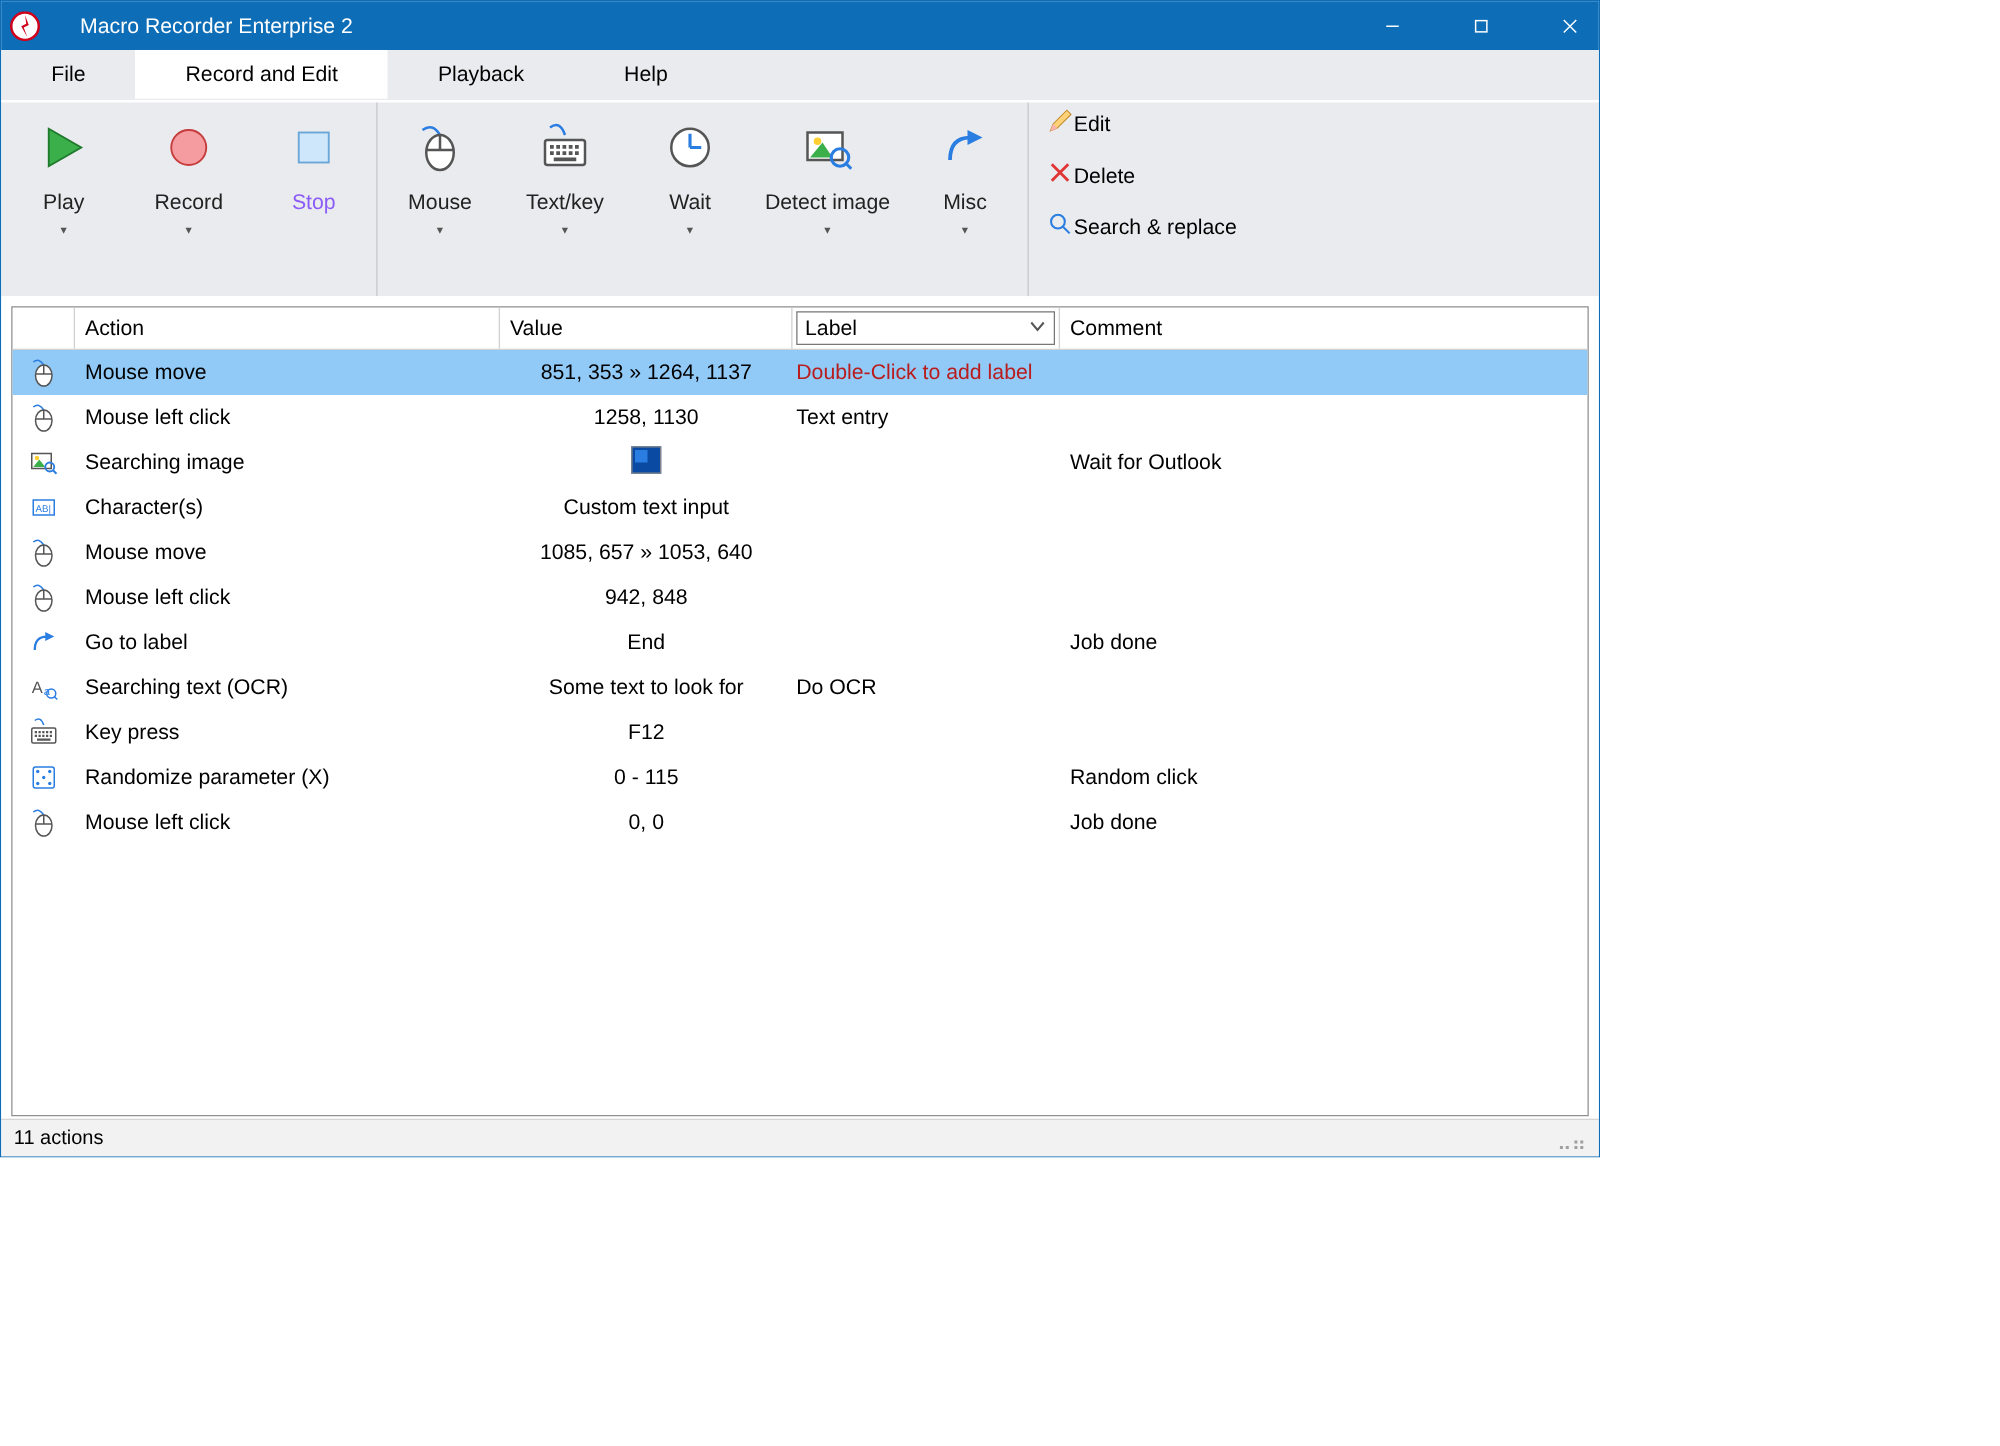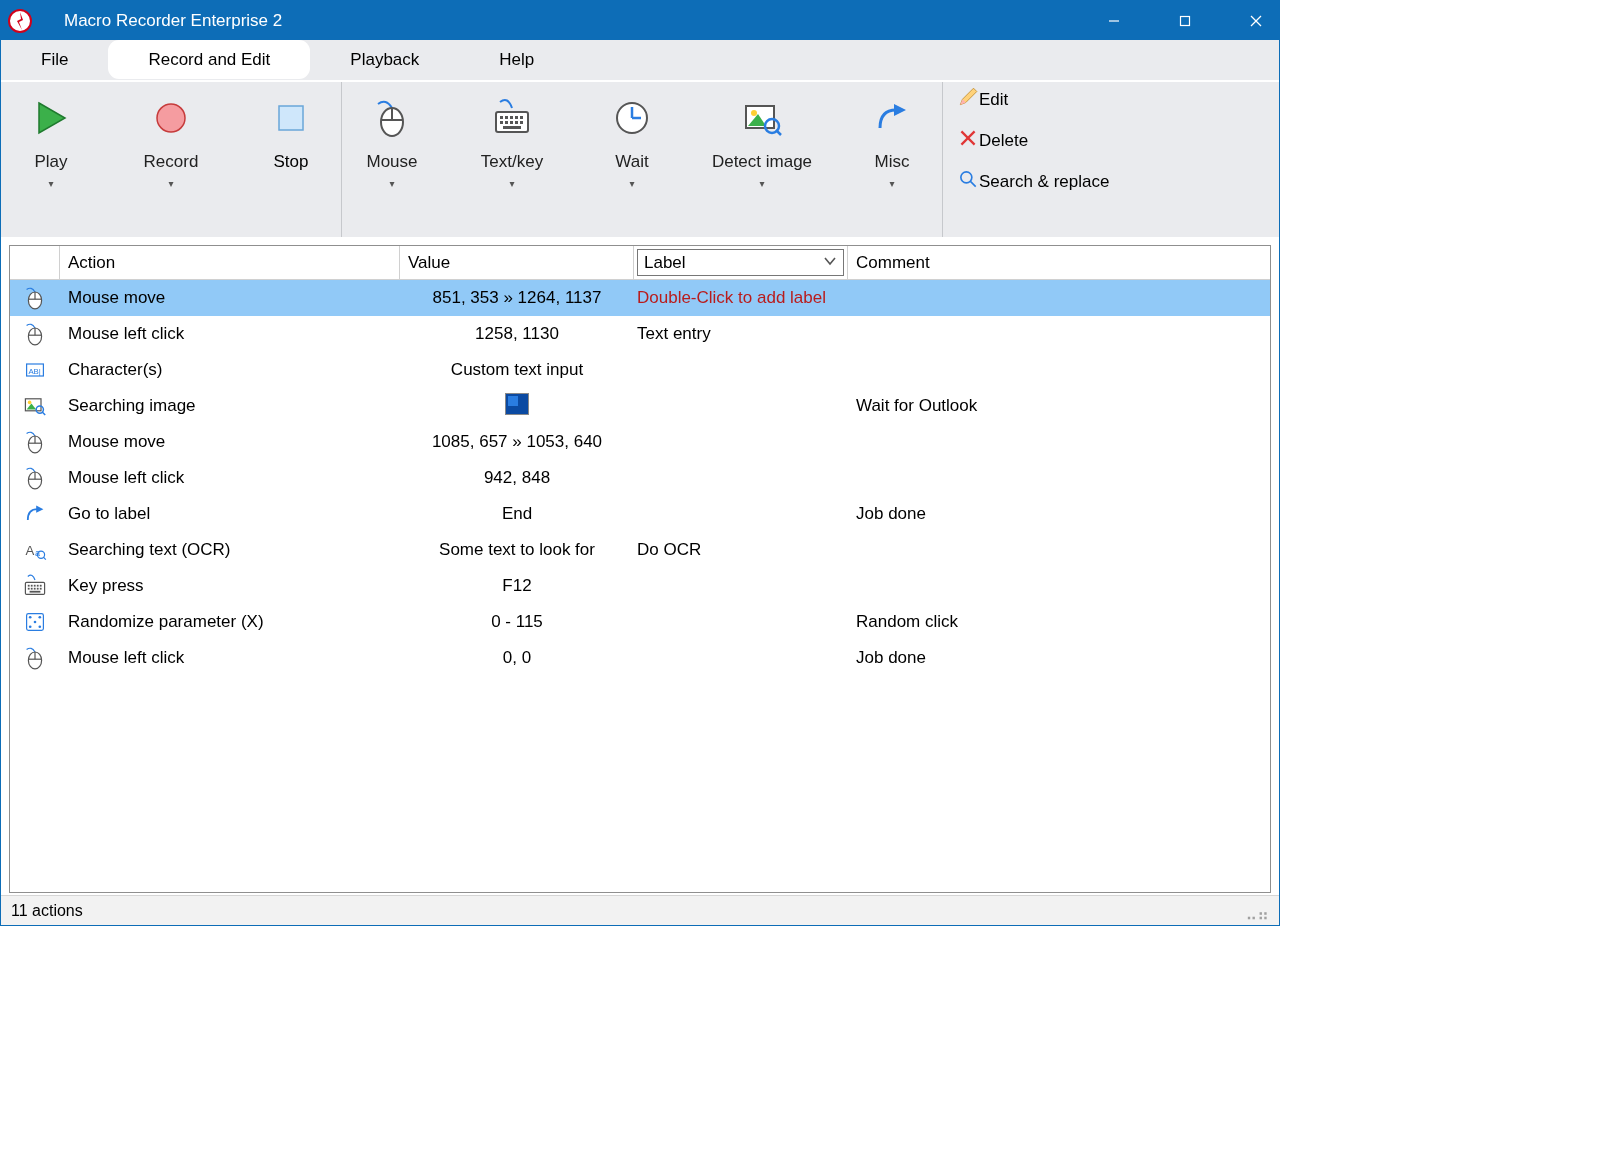--- a/index.html
+++ b/index.html
@@ -5,32 +5,32 @@
 * { box-sizing: border-box; margin: 0; padding: 0; font-family: "Segoe UI", Tahoma, sans-serif; }
 html, body { width: 1280px; height: 926px; overflow: hidden; background: #fff; }
 .window { width: 100%; height: 100%; display: flex; flex-direction: column; border: 1px solid #0d6db7; }
 .titlebar { height: 39px; background: #0d6db7; color: #fff; display: flex; align-items: center; gap: 24px; }
 .titlebar .app-icon { width: 24px; height: 24px; margin: 0 8px 0 7px; }
 .titlebar .title { font-size: 17px; font-weight: 400; flex: 0 0 auto; }
 .titlebar .spacer { flex: 1; }
 .titlebar .win-btn { width: 47px; height: 39px; display: flex; align-items: center; justify-content: center; }
 .titlebar .win-btn svg { stroke: #fff; }
 .menubar { height: 40px; background: #eaebee; display: flex; align-items: stretch; border-bottom: 1px solid #eaebee; font-size: 17px; }
-.menubar .menu-item { padding: 0 40px; display: flex; align-items: center; cursor: default; border-radius: 11px; }
+.menubar .menu-item { padding: 0 40px; display: flex; align-items: center; cursor: default; }
 .menubar .menu-item.active { background: #fff; }
 .ribbon { height: 157px; background: #eaebee; display: flex; border-top: 2px solid #fff; }
 .ribbon-group { display: flex; flex-direction: column; border-right: 1px solid #c6c8cc; padding: 4px 0 2px; }
 .ribbon-group.no-border { border-right: none; }
-.ribbon-group .buttons { display: flex; flex: 1; align-items: flex-start; gap: 20px; }
+.ribbon-group .buttons { display: flex; flex: 1; align-items: flex-start; }
 .ribbon-group .group-label { text-align: center; font-size: 17px; color: #666; padding-bottom: 2px; }
 .rbtn { display: flex; flex-direction: column; align-items: center; justify-content: flex-start; width: 100px; padding-top: 8px; cursor: default; }
 .rbtn .ico { height: 48px; display: flex; align-items: center; justify-content: center; }
 .rbtn .lbl { font-size: 17px; margin-top: 10px; color: #222; }
 .rbtn .caret { margin-top: 6px; font-size: 10px; color: #555; }
-.rbtn.disabled .lbl { color: #000000; text-align: right; }
+.rbtn.disabled .lbl { color: #8b5cf6; text-align: right; }
 .side-actions { display: flex; flex-direction: column; justify-content: center; gap: 14px; padding: 0 16px 0 14px; }
 .side-actions .sa { display: flex; align-items: center; font-size: 17px; cursor: default; }
 .grid-wrap { flex: 1; padding: 8px 8px 2px 8px; background: #fff; }
 .grid { border: 1px solid #8f8f8f; height: 100%; display: flex; flex-direction: column; background: #fff; }
 .ghead { display: flex; height: 34px; border-bottom: 1px solid #d0d0d0; font-size: 17px; }
 .ghead > div { border-right: 1px solid #d0d0d0; display: flex; align-items: center; padding: 0 8px; }
 .c-icon { width: 50px; }
 .c-action { width: 340px; }
 .c-value { width: 234px; text-align: center; }
 .c-label { width: 214px; padding: 3px !important; }
@@ -262,43 +262,43 @@
               </svg>
             </div>
             <div class="c-action">Mouse left click</div>
             <div class="c-value">1258, 1130</div>
             <div class="c-label">Text entry</div>
             <div class="c-comment"></div>
           </div>
           <div class="grow">
             <div class="c-icon">
               <svg width="24" height="24" viewBox="0 0 40 40">
-                <rect x="6" y="10" width="28" height="20" fill="#fff" stroke="#2a7de1" stroke-width="2"></rect>
-                <text x="9" y="26" font-size="13" fill="#2a7de1" font-family="Segoe UI">AB|</text>
-              </svg>
-            </div>
-            <div class="c-action">Character(s)</div>
-            <div class="c-value">Custom text input</div>
-            <div class="c-label"></div>
-            <div class="c-comment"></div>
-          </div>
-          <div class="grow">
-            <div class="c-icon">
-              <svg width="24" height="24" viewBox="0 0 40 40">
                 <rect x="4" y="8" width="26" height="20" fill="#fff" stroke="#555" stroke-width="2"></rect>
                 <circle cx="11" cy="14" r="3" fill="#ffcf33"></circle>
                 <polygon points="6,26 14,16 22,26" fill="#3bb04a"></polygon>
                 <circle cx="28" cy="26" r="6" fill="none" stroke="#2a7de1" stroke-width="2.5"></circle>
                 <line x1="32" y1="30" x2="37" y2="35" stroke="#2a7de1" stroke-width="2.5"></line>
               </svg>
             </div>
             <div class="c-action">Searching image</div>
             <div class="c-value"><span class="thumb"></span></div>
             <div class="c-label"></div>
             <div class="c-comment">Wait for Outlook</div>
+          </div>
+          <div class="grow">
+            <div class="c-icon">
+              <svg width="24" height="24" viewBox="0 0 40 40">
+                <rect x="6" y="10" width="28" height="20" fill="#fff" stroke="#2a7de1" stroke-width="2"></rect>
+                <text x="9" y="26" font-size="13" fill="#2a7de1" font-family="Segoe UI">AB|</text>
+              </svg>
+            </div>
+            <div class="c-action">Character(s)</div>
+            <div class="c-value">Custom text input</div>
+            <div class="c-label"></div>
+            <div class="c-comment"></div>
           </div>
           <div class="grow">
             <div class="c-icon">
               <svg width="24" height="24" viewBox="0 0 40 40">
                 <path d="M6 6 Q14 0 20 10" fill="none" stroke="#2a7de1" stroke-width="2"></path>
                 <ellipse cx="20" cy="24" rx="11" ry="14" fill="#fff" stroke="#555" stroke-width="2"></ellipse>
                 <line x1="20" y1="10" x2="20" y2="22" stroke="#555" stroke-width="2"></line>
                 <line x1="9" y1="22" x2="31" y2="22" stroke="#555" stroke-width="2"></line>
               </svg>
             </div>

